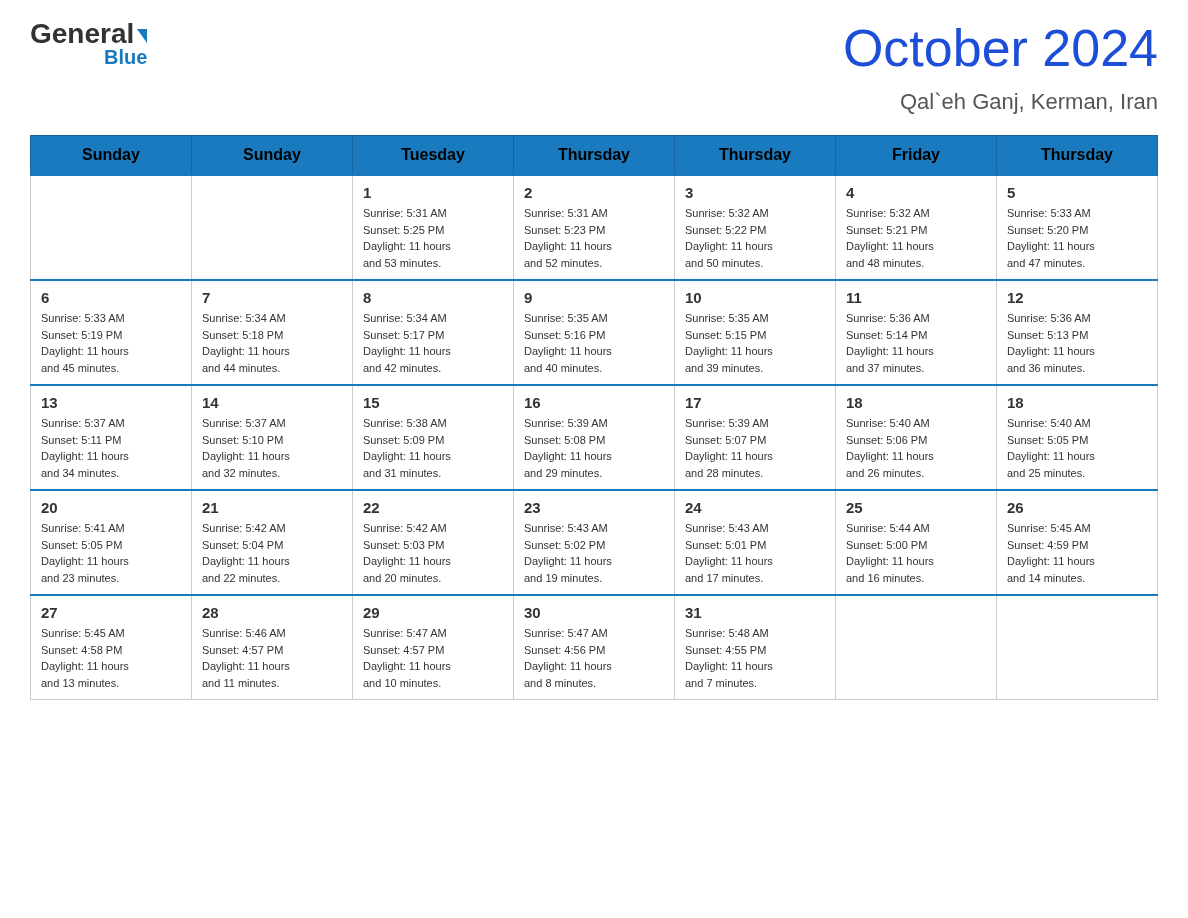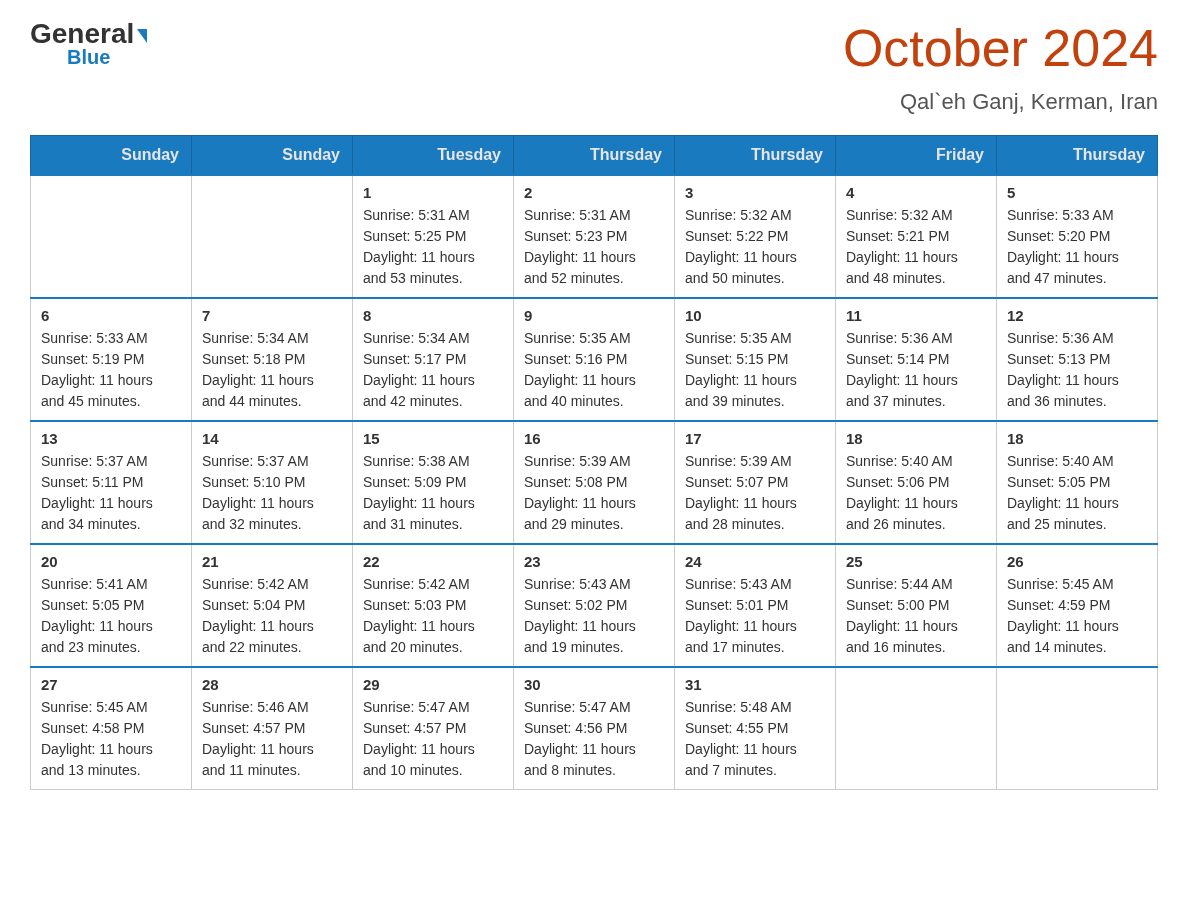--- a/index.html
+++ b/index.html
@@ -12,21 +12,21 @@
     }
     .header {
       display: flex;
       justify-content: space-between;
       align-items: flex-start;
       margin-bottom: 20px;
     }
     .logo {
       display: flex;
       flex-direction: column;
-      align-items: center;
+      align-items: flex-end;
     }
     .logo-text {
       font-size: 28px;
       font-weight: bold;
       color: #333;
       line-height: 1;
     }
     .logo-triangle {
       display: inline-block;
       width: 0;
@@ -41,60 +41,60 @@
       font-weight: bold;
       color: #1a7abf;
       margin-top: -2px;
     }
     .title-block {
       text-align: right;
     }
     .month-title {
       font-size: 52px;
       font-weight: 300;
-      color: #c2410c;
+      color: #1d4ed8;
       line-height: 1.1;
     }
     .location {
       font-size: 22px;
       color: #555;
       margin-top: 12px;
     }
     .calendar {
       width: 100%;
       border-collapse: collapse;
       border: 1px solid #aaa;
     }
     .calendar th {
       background-color: #1a7abf;
-      color: #e5e5e5;
+      color: #000000;
       padding: 10px 12px;
       font-size: 16px;
       font-weight: bold;
-      text-align: right;
+      text-align: center;
       border: 1px solid #1565a0;
     }
     .calendar td {
       vertical-align: top;
       padding: 8px 10px;
       border: 1px solid #ccc;
       width: 14.28%;
       min-height: 110px;
       font-size: 13px;
       color: #333;
     }
     .day-num {
       font-size: 15px;
       font-weight: bold;
       color: #333;
       display: block;
       margin-bottom: 4px;
     }
     .day-info {
-      font-size: 14px;
+      font-size: 11px;
       color: #333;
       line-height: 1.5;
     }
     .empty-cell {
       background: #fff;
     }
     tr.week-row td {
       border-top: 2px solid #1a7abf;
     }
   </style>

